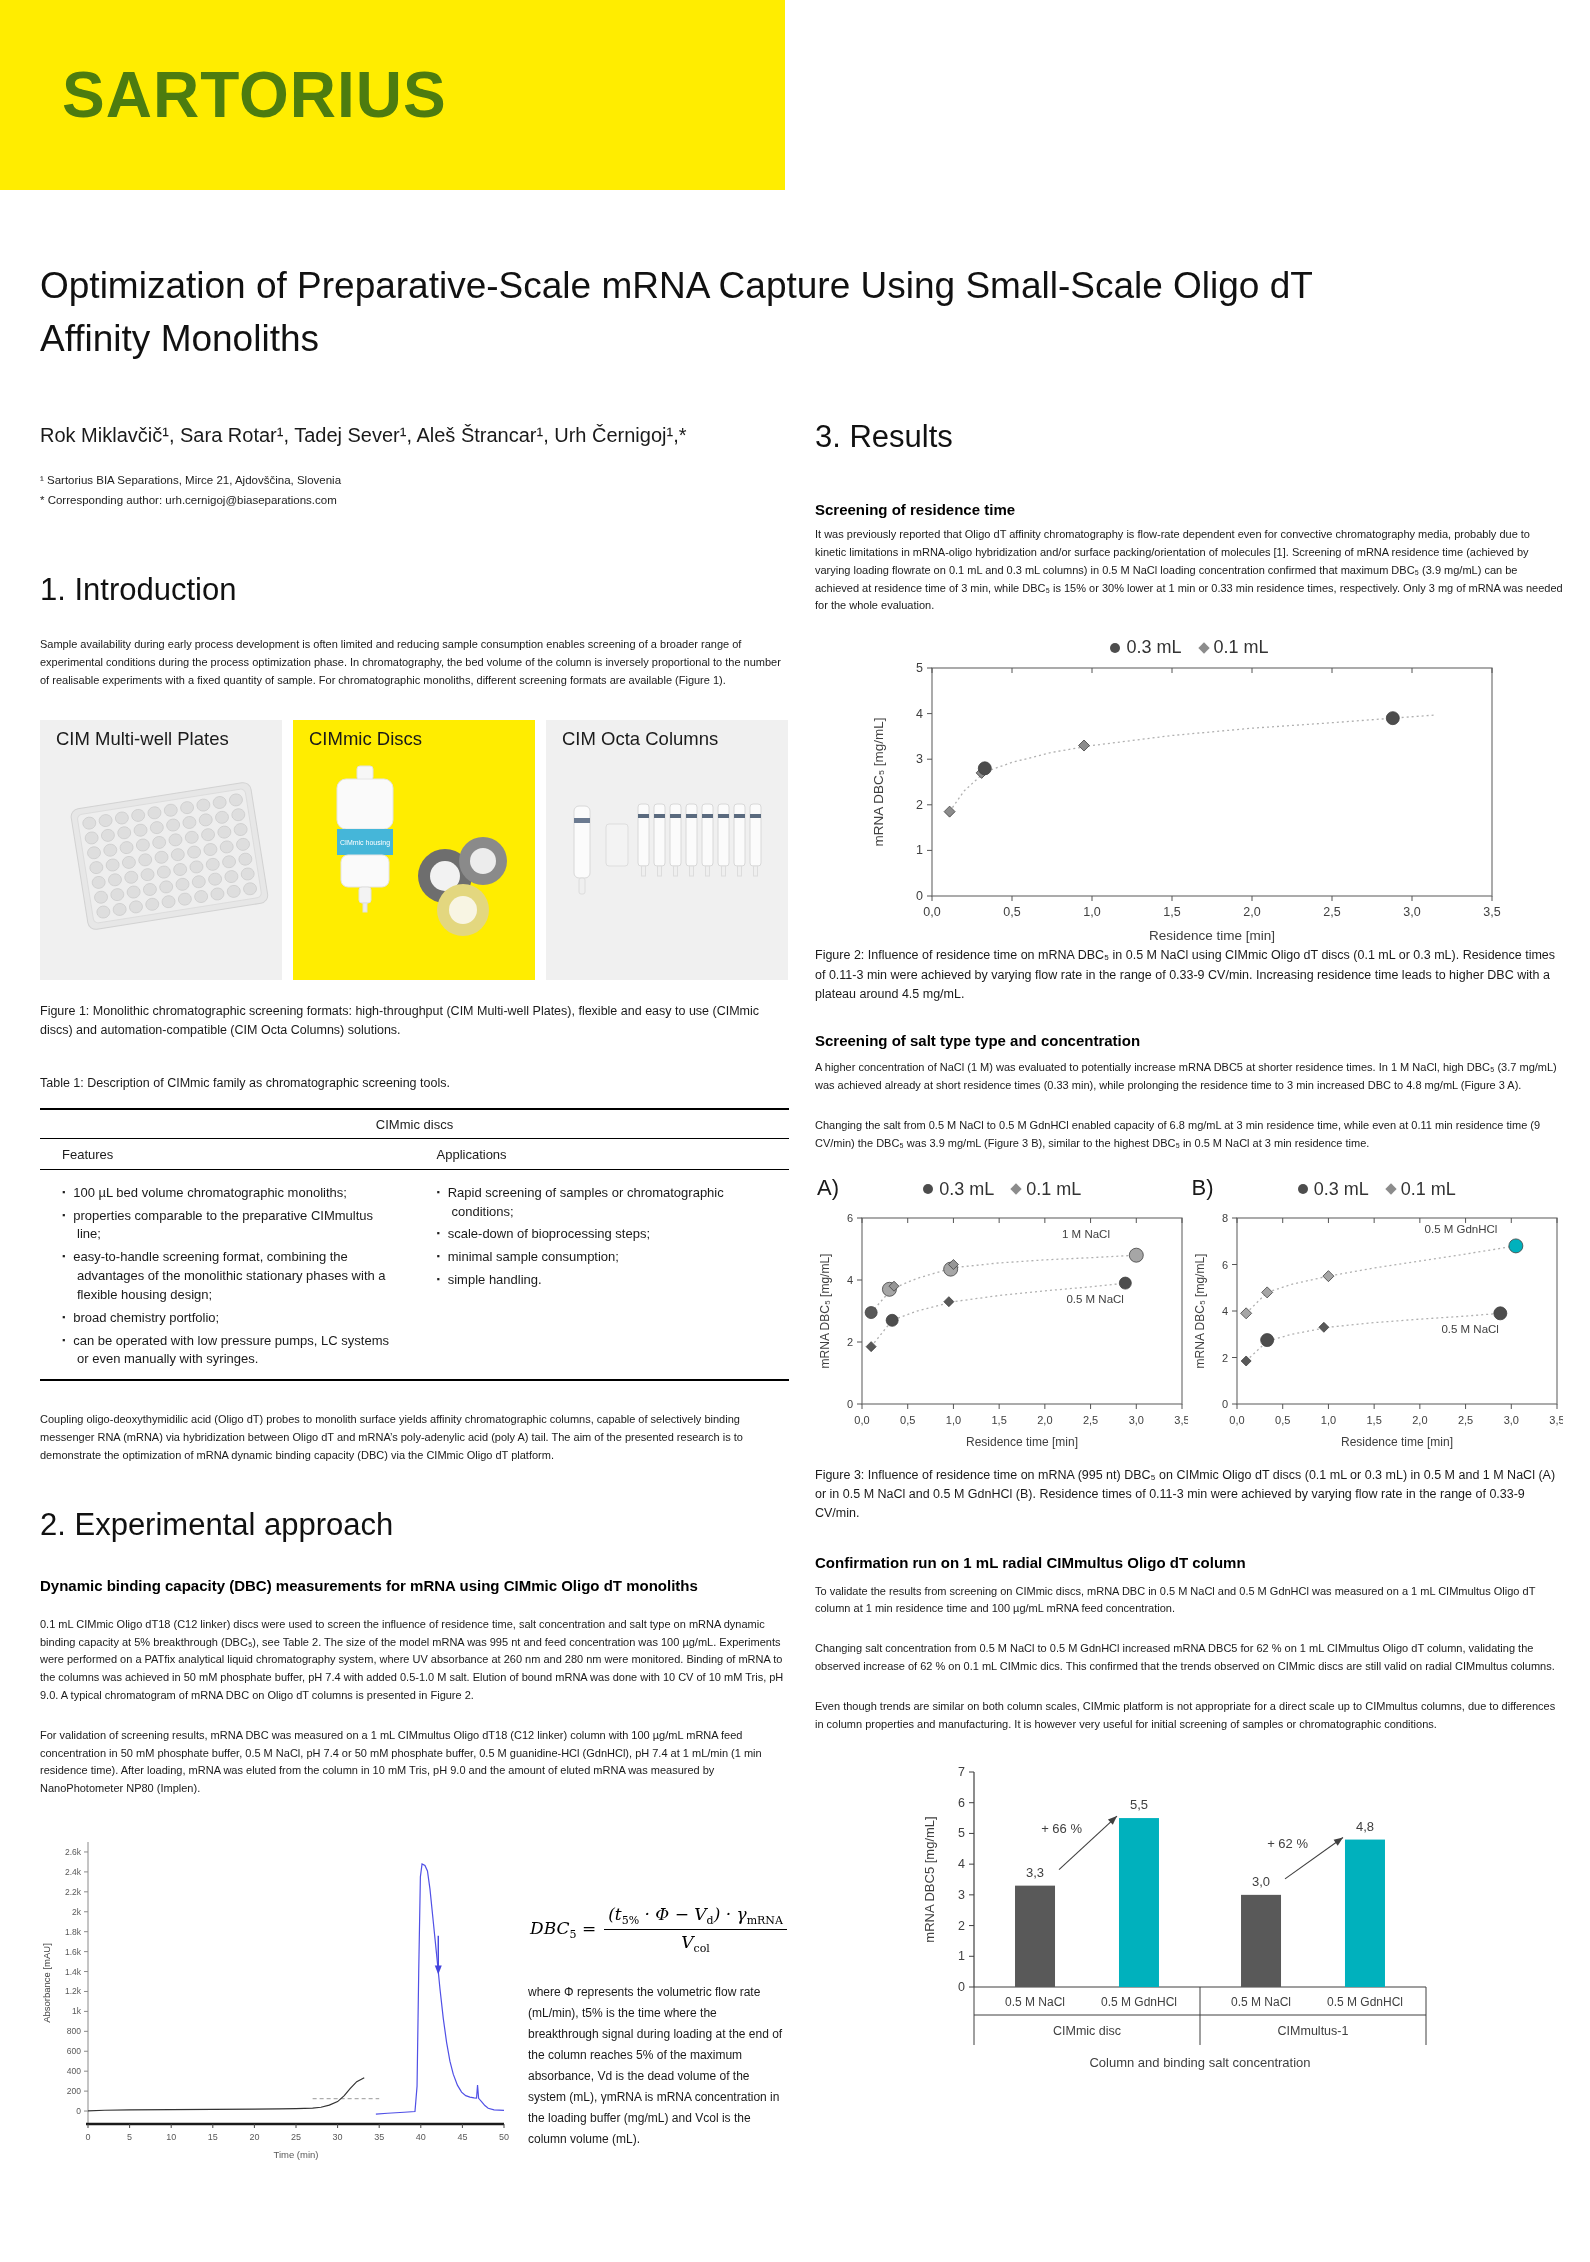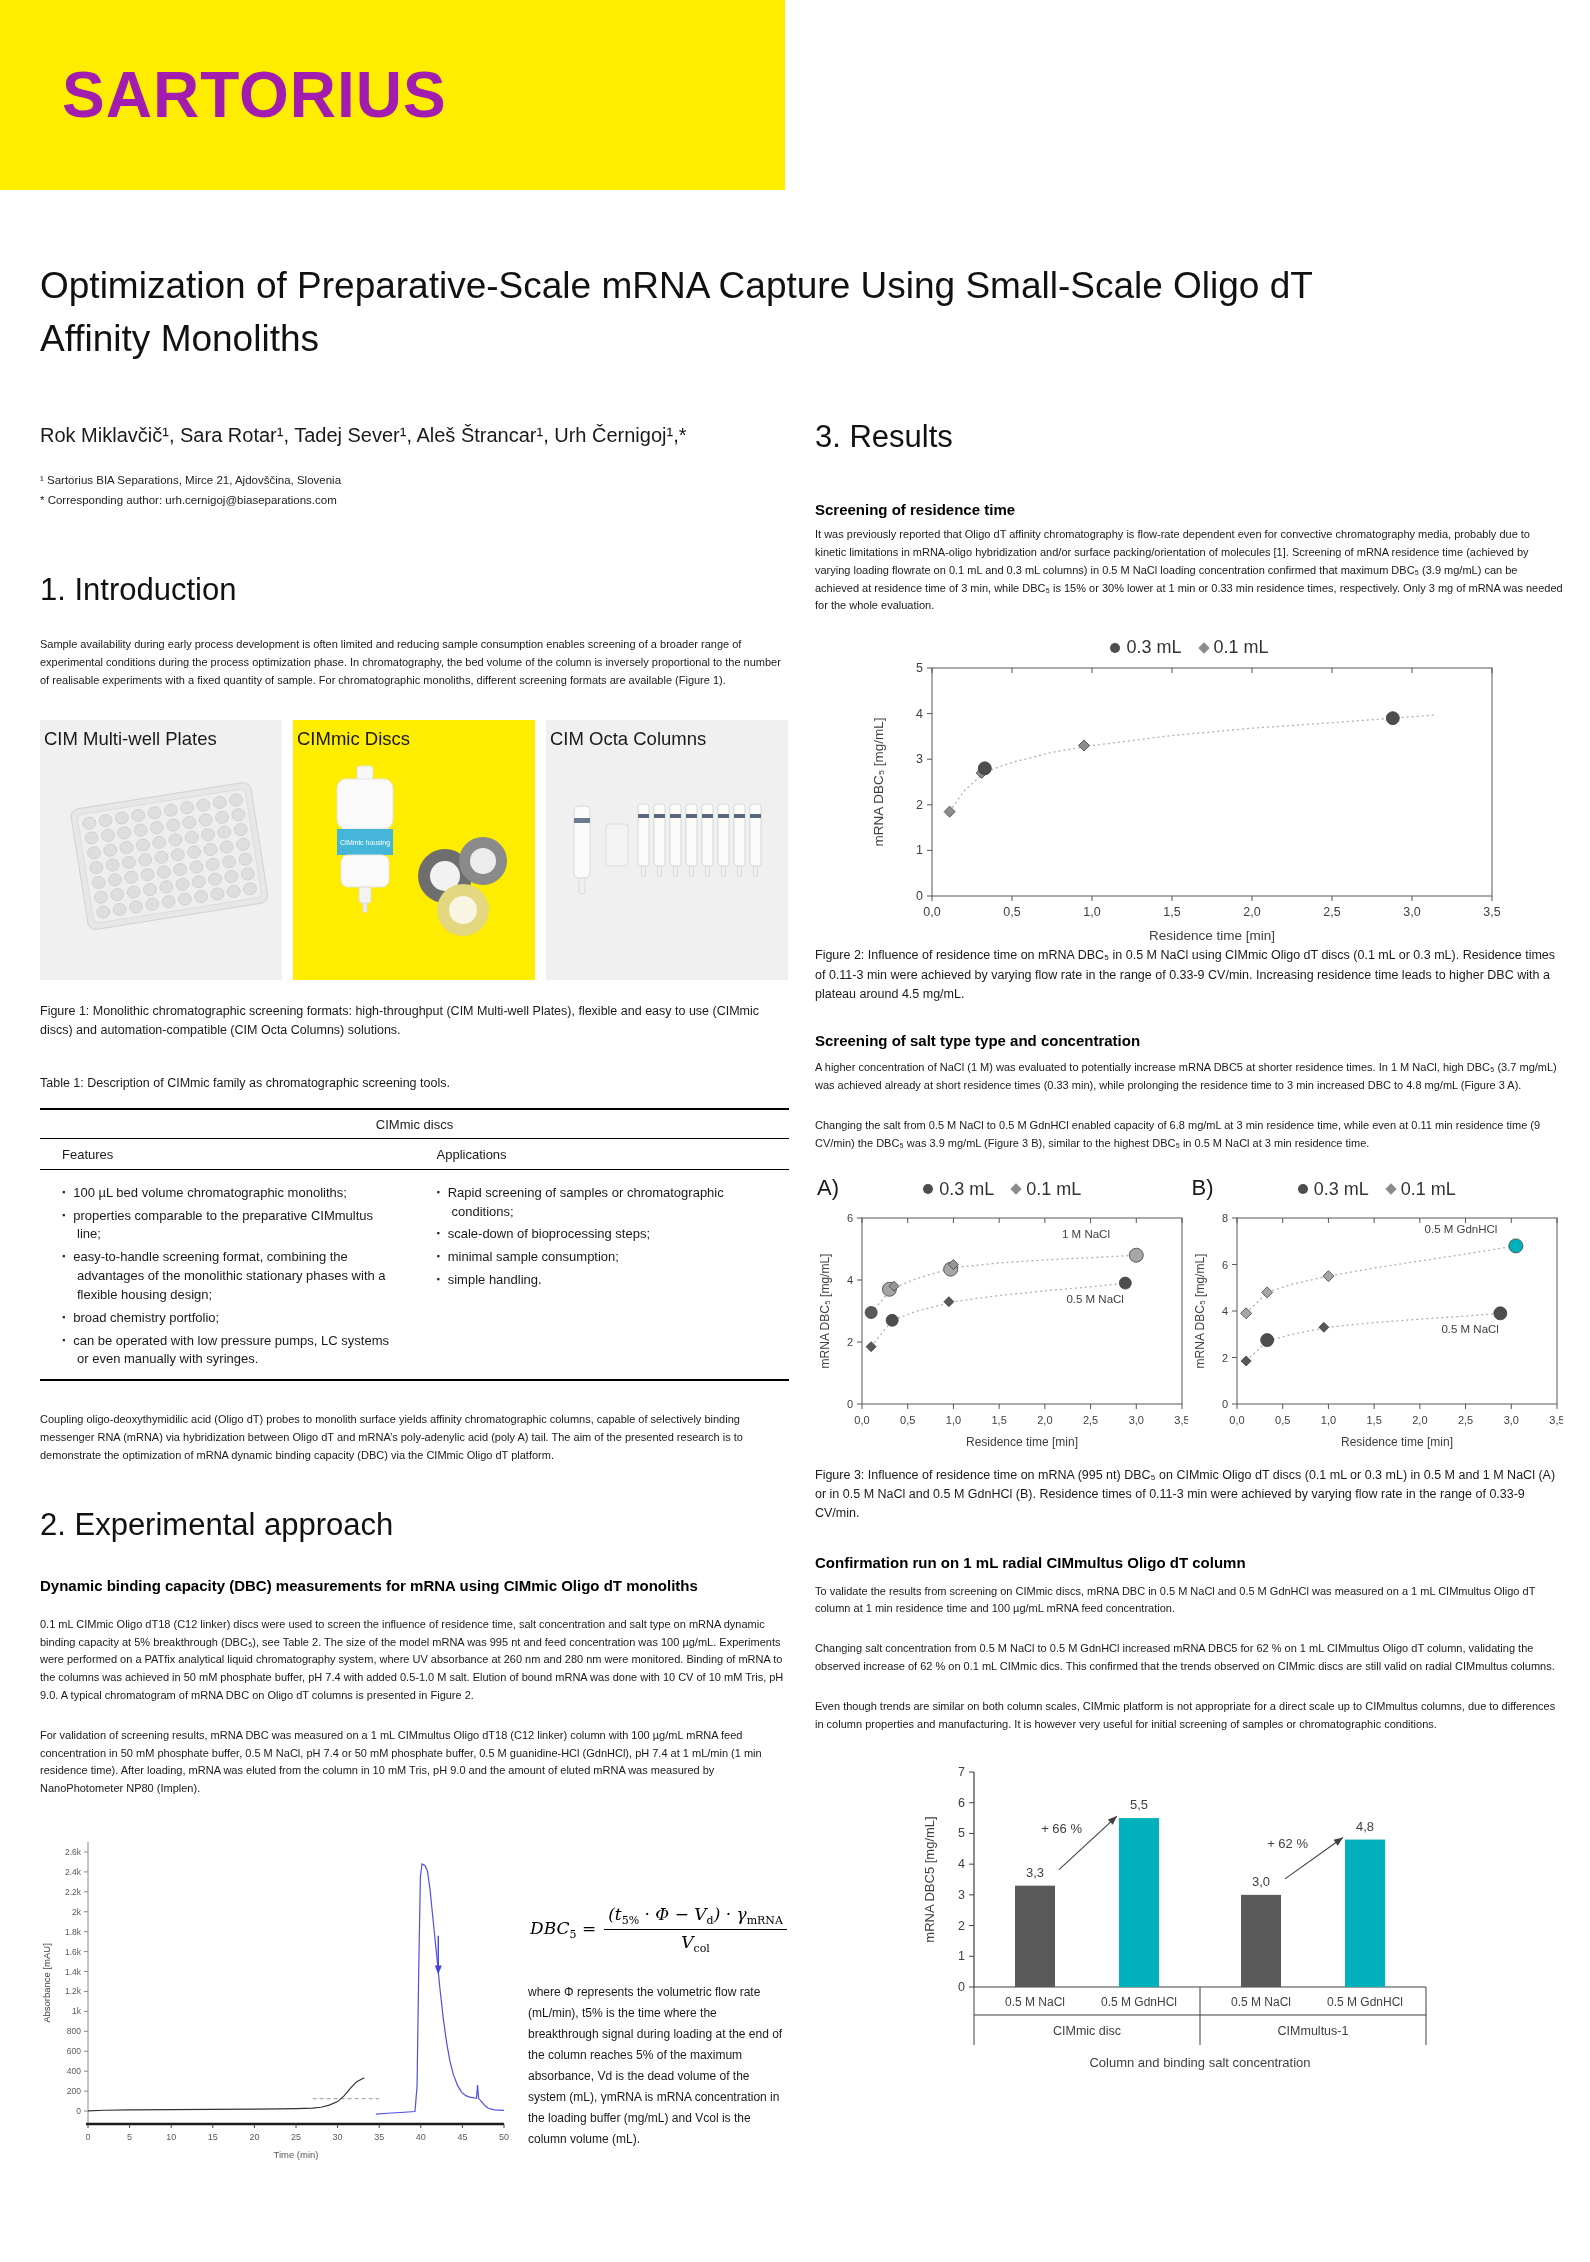--- a/index.html
+++ b/index.html
@@ -4,38 +4,38 @@
 <style>
   * { box-sizing: border-box; margin: 0; padding: 0; }
   html,body { background:#fff; }
   body {
     width:1590px; height:2262px; position:relative; overflow:hidden;
     font-family:"Liberation Sans", sans-serif; color:#1a1a1a; font-weight:300;
   }
   
   .hdr { display:flex; height:190px; }
   .hdr-yellow { width:785px; background:#FFED00; display:flex; align-items:center; padding-left:62px; }
-  .logo { font-size:64px; font-weight:700; letter-spacing:1px; color:#a21caf; font-stretch:condensed; }
+  .logo { font-size:64px; font-weight:700; letter-spacing:1px; color:#4d7c0f; font-stretch:condensed; }
   .hdr-black { flex:1; background:#000; display:flex; align-items:center; justify-content:flex-end; padding-right:82px; }
   .tagline { color:#fff; font-size:38px; font-weight:300; }
   
   h1.poster-title { font-size:37px; font-weight:300; line-height:1.42; margin:70px 40px 0 40px; max-width:1330px; color:#111; }
   
   .columns { display:flex; gap:26px; padding:0 26px 0 40px; margin-top:44px; }
   .col { width:749px; }
   .authors { font-size:20px; margin-top:15px; }
   .affils { margin-top:24px; font-size:11.5px; line-height:1.7; color:#222; }
   h2.sec { font-size:31px; font-weight:300; color:#111; }
   p.body { font-size:11px; line-height:1.62; margin-top:22px; }
   .subhead { font-size:15px; font-weight:700; color:#000; }
   .caption { font-size:12.5px; line-height:1.55; }
   
   .cards { display:flex; gap:11px; margin-top:30px; }
   .card { width:242px; }
-  .card-hd { font-size:18.5px; font-weight:300; padding:8px 4px; background:#f0f0f0; }
+  .card-hd { font-size:18.5px; font-weight:300; padding:8px 16px; background:#f0f0f0; }
   .card-hd.yellow { background:#FFED00; }
   .card-img { height:222px; background:#f0f0f0; display:flex; align-items:center; justify-content:center; }
   .card-img.yellow { background:#FFED00; }
   
   .t1 { margin-top:14px; border-top:2px solid #000; border-bottom:2px solid #000; font-size:13px; }
   .t1-title { text-align:center; padding:7px 0 6px; border-bottom:1px solid #000; }
   .t1-head { display:flex; border-bottom:1px solid #000;align-items:center; }
   .t1-head div { width:50%; padding:8px 10px 7px 22px; }
   .t1-body { display:flex; padding:6px 0 10px; }
   .t1-body ul { width:50%; list-style:none; padding:4px 14px 0 22px; }

